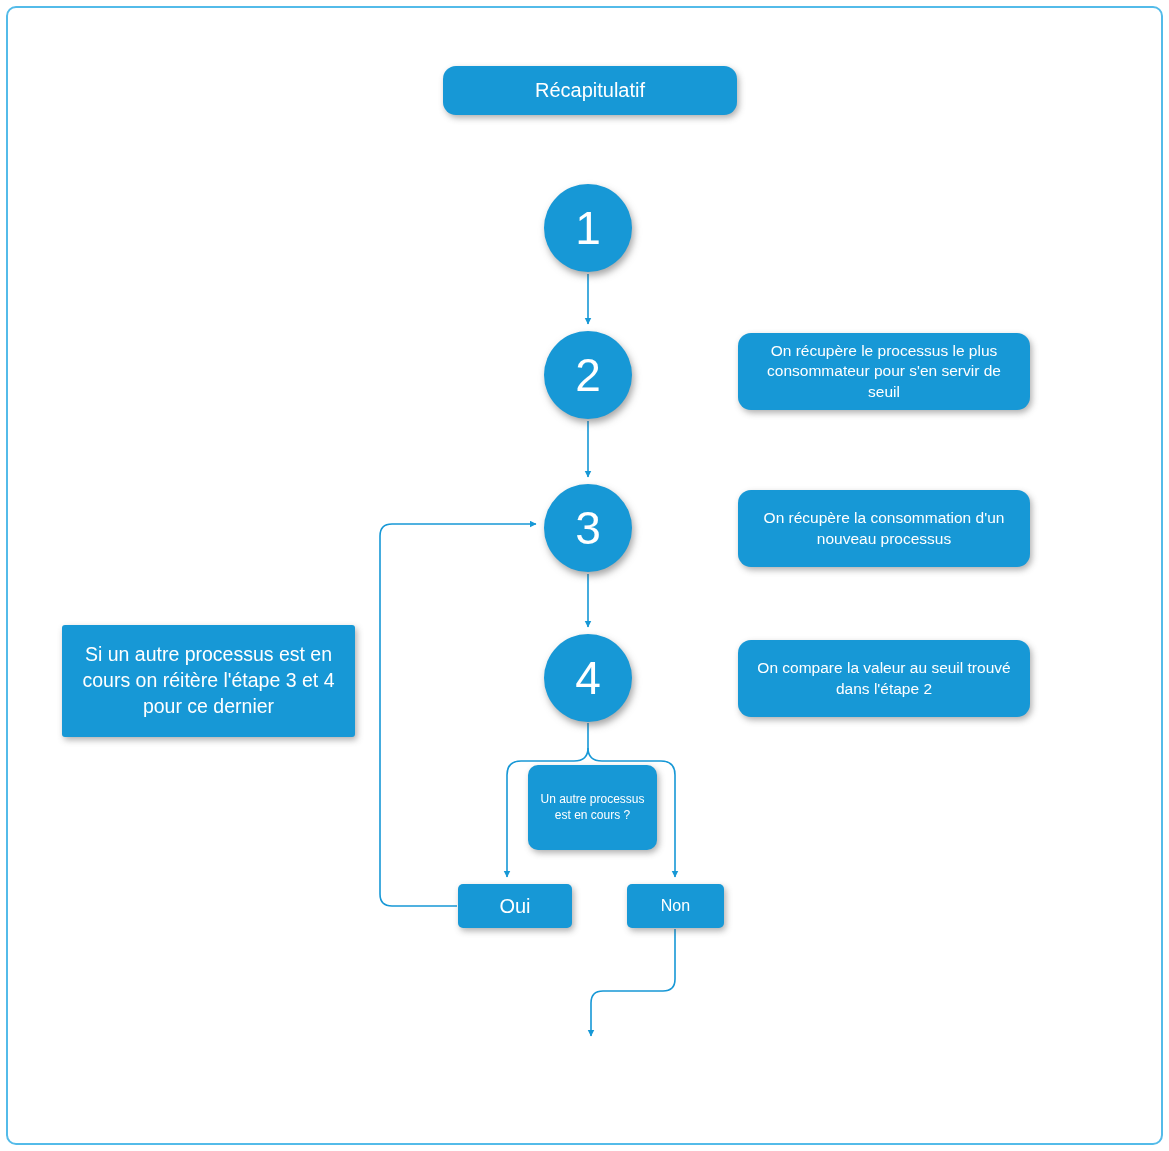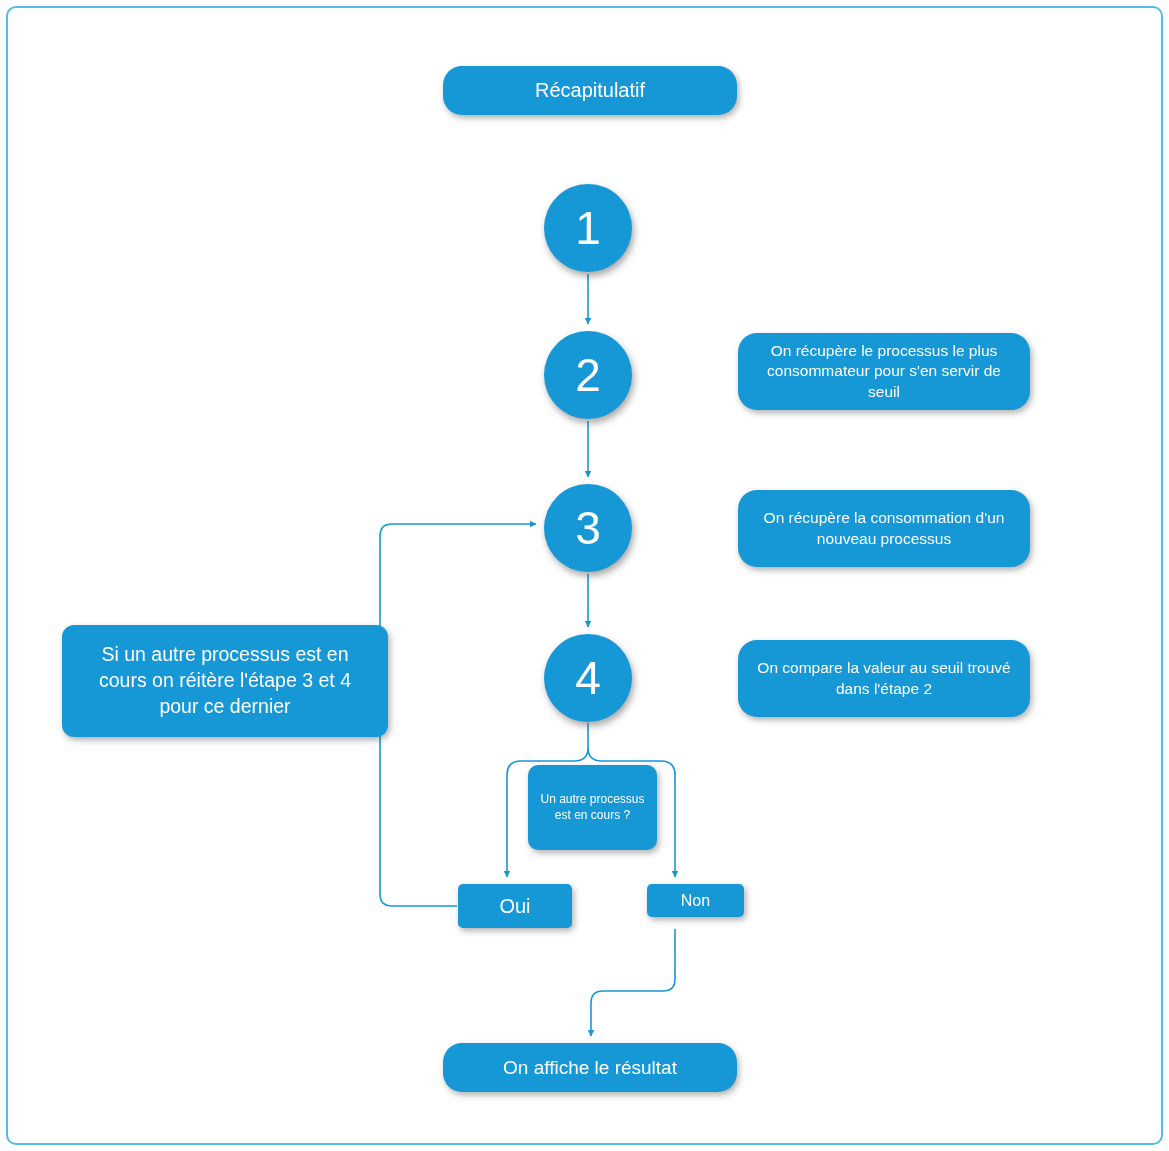--- a/index.html
+++ b/index.html
@@ -23,21 +23,21 @@
     position: absolute;
     left: 6px; top: 6px; right: 6px; bottom: 6px;
     border: 2px solid var(--frame);
     border-radius: 10px;
     pointer-events: none;
   }
   .bluebox {
     position: absolute;
     background: var(--primary);
     color: #ffffff;
-    border-radius: 19px;
+    border-radius: 13px;
     display: flex;
     align-items: center;
     justify-content: center;
     text-align: center;
     box-shadow: 2px 3px 6px rgba(80,80,80,0.45);
     z-index: 2;
     line-height: 1.32;
   }
   .title-box {
     left: 443px; top: 66px; width: 294px; height: 49px;
@@ -64,33 +64,33 @@
   .step-label {
     left: 738px; width: 292px;
     font-size: 15.5px;
     padding: 8px 16px;
   }
   .step-label-1 { top: 196px; height: 57px; }
   .step-label-2 { top: 333px; height: 77px; }
   .step-label-3 { top: 490px; height: 77px; }
   .step-label-4 { top: 640px; height: 77px; }
   .side-note {
-    left: 62px; top: 625px; width: 326px; height: 112px;
+    left: 62px; top: 625px; width: 293px; height: 112px;
     font-size: 19.5px;
     padding: 10px 18px;
-    border-radius: 12px;
+    border-radius: 3px;
   }
   .decision-box {
     left: 528px; top: 765px; width: 129px; height: 85px;
     font-size: 12px;
     padding: 8px;
     border-radius: 10px;
   }
   .yes-box { left: 458px; top: 884px; width: 114px; height: 44px; font-size: 20px; border-radius: 5px; }
-  .no-box  { left: 627px; top: 884px; width: 97px; height: 33px; font-size: 16px; border-radius: 5px; margin-left: 20px; }
+  .no-box  { left: 627px; top: 884px; width: 97px; height: 44px; font-size: 16px; border-radius: 5px; }
   .result-box {
     left: 443px; top: 1043px; width: 294px; height: 49px;
     font-size: 19px;
   }
   .connector {
     position: absolute;
     left: 0; top: 0;
     width: 1169px; height: 1151px;
     z-index: 1;
     pointer-events: none;
@@ -146,15 +146,14 @@
   <div class="bluebox step-label step-label-2">On récupère le processus le plus consommateur pour s'en servir de seuil</div>
   <div class="bluebox step-label step-label-3">On récupère la consommation d'un nouveau processus</div>
   <div class="bluebox step-label step-label-4">On compare la valeur au seuil trouvé dans l'étape 2</div>
 
   <div class="bluebox side-note">Si un autre processus est en cours on réitère l'étape 3 et 4 pour ce dernier</div>
 
   <div class="bluebox decision-box">Un autre processus est en cours ?</div>
   <div class="bluebox yes-box">Oui</div>
   <div class="bluebox no-box">Non</div>
 
-  <div class="bluebox result-box">On affiche le résultat</div>
 
 </div>
 
 </body></html>

